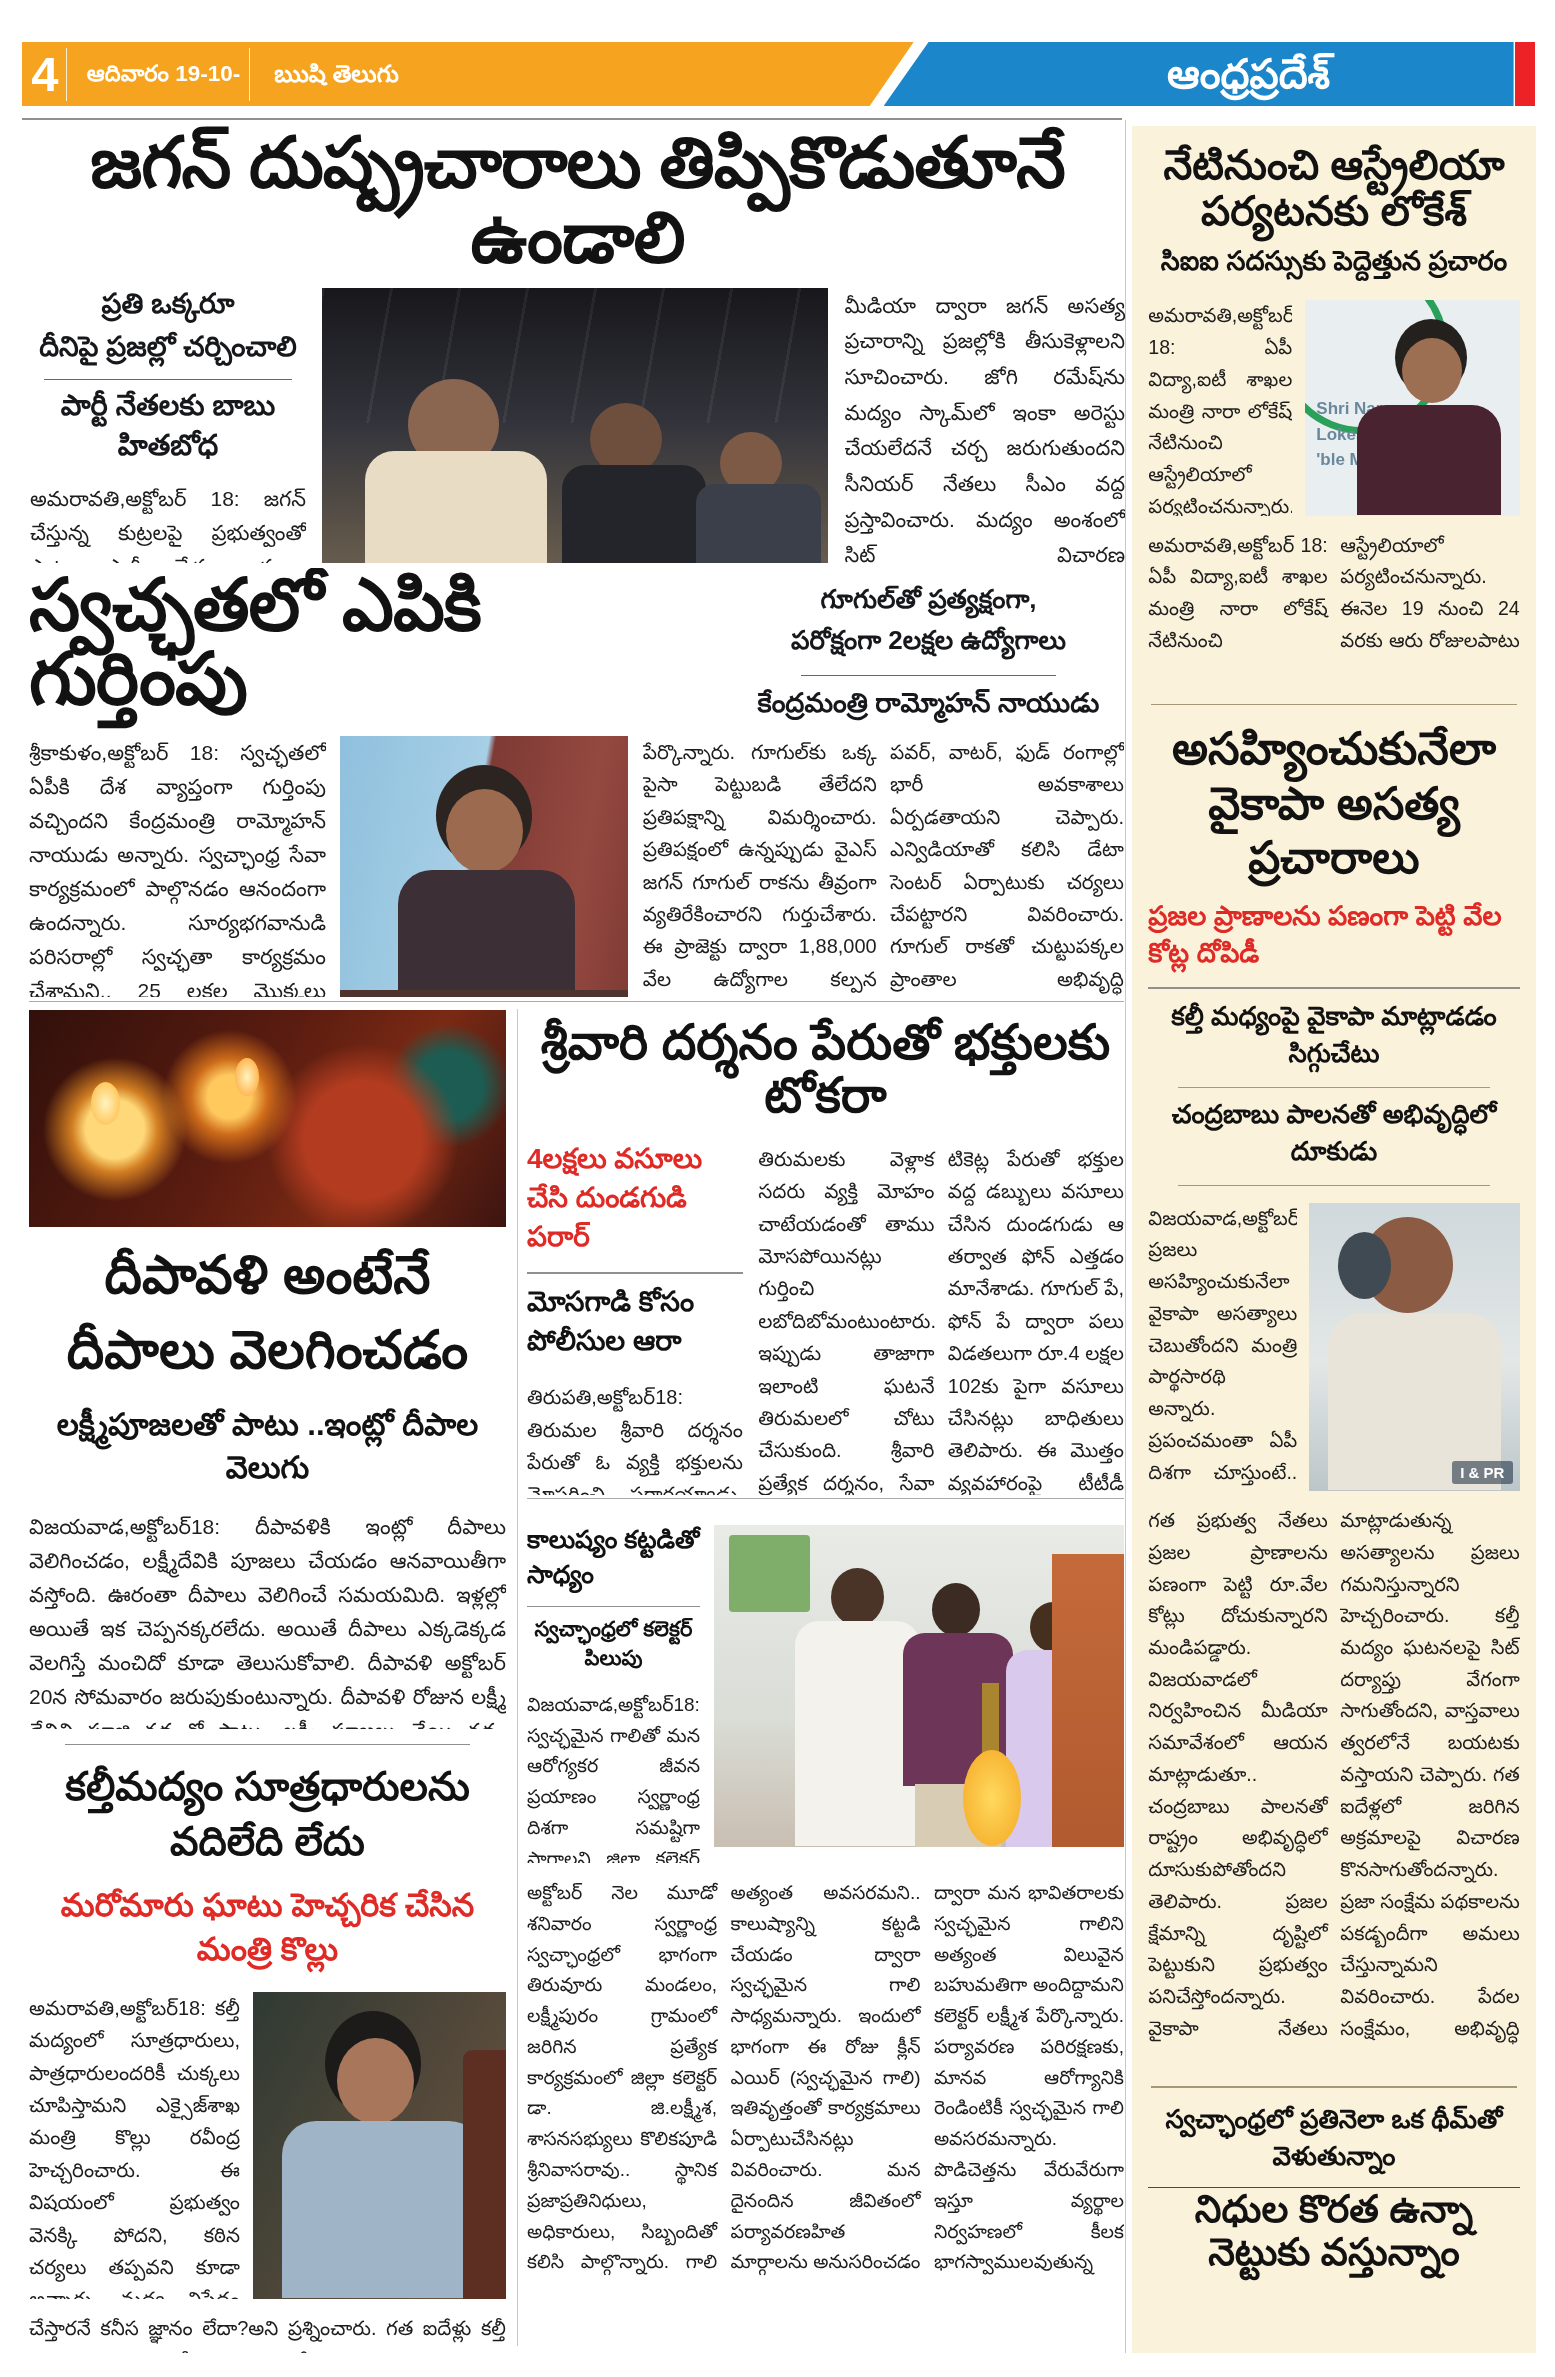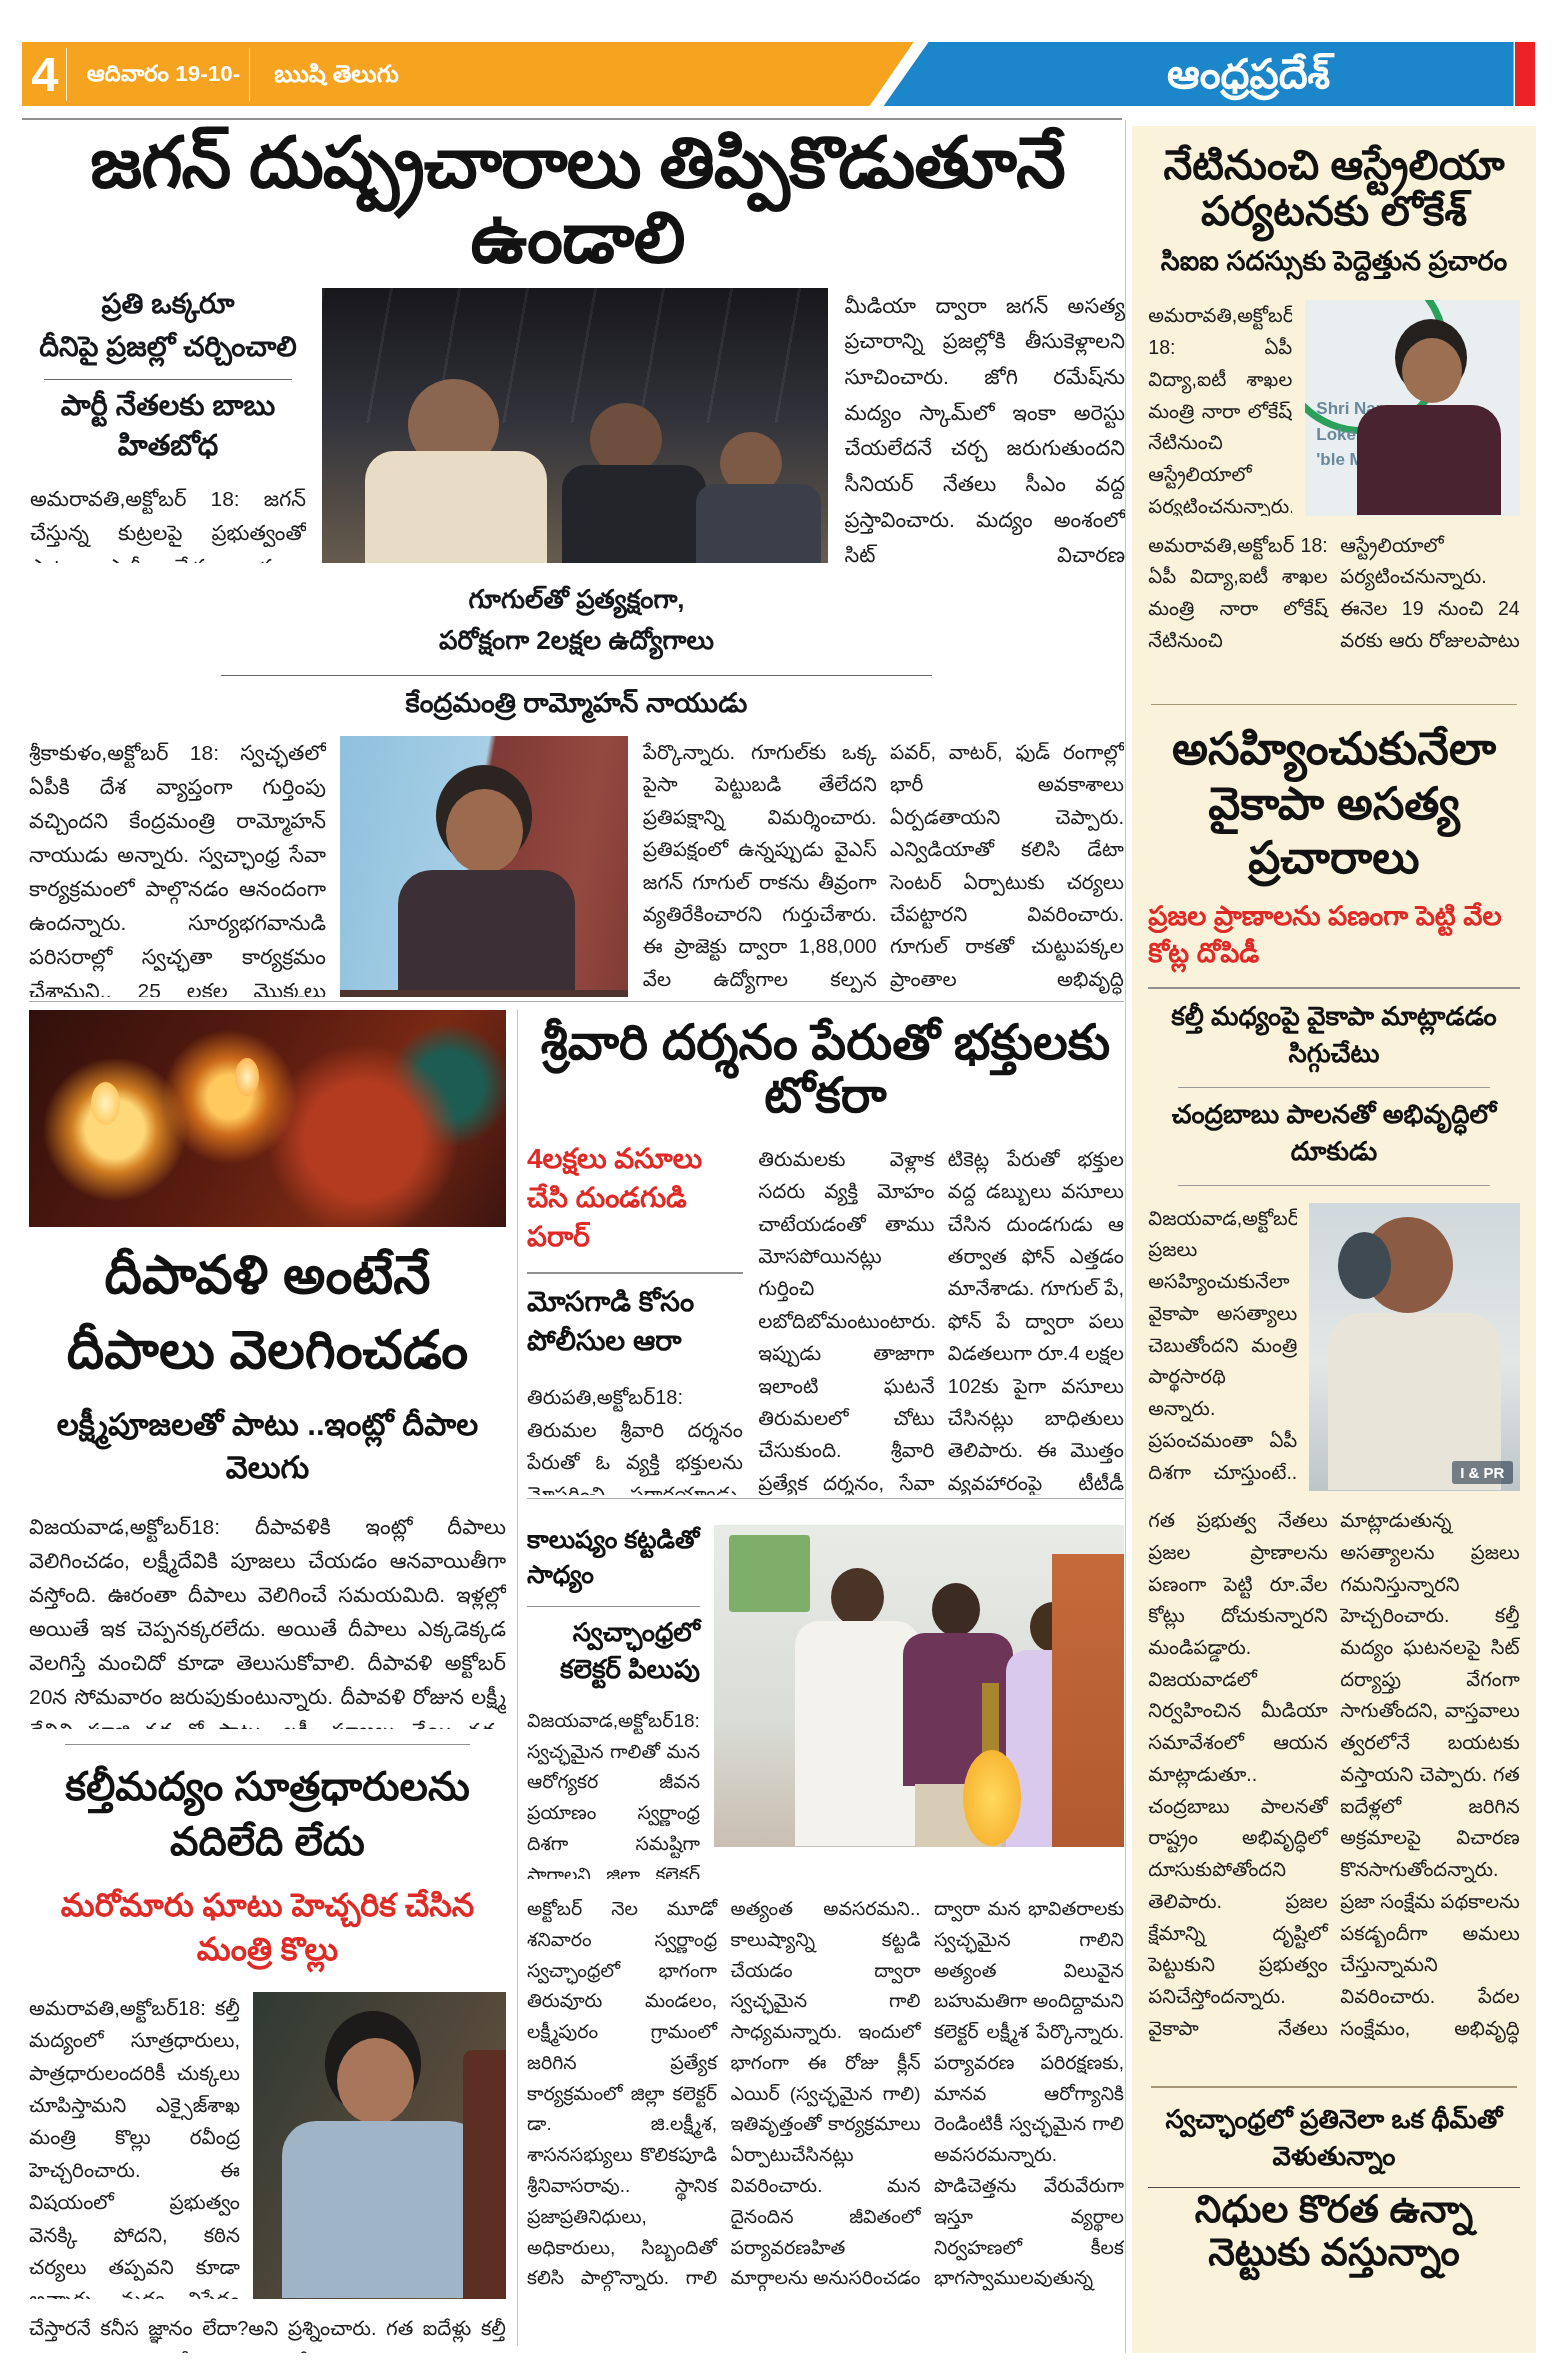--- a/index.html
+++ b/index.html
@@ -82,20 +82,21 @@
 
       </div>
       <div style="flex:1;">
         <div class="body-txt" style="height:338px;line-height:1.7;">మీడియా ద్వారా జగన్ అసత్య ప్రచారాన్ని ప్రజల్లోకి తీసుకెళ్లాలని సూచించారు. జోగి రమేష్‌ను మద్యం స్కామ్‌లో ఇంకా అరెస్టు చేయలేదనే చర్చ జరుగుతుందని సీనియర్ నేతలు సీఎం వద్ద ప్రస్తావించారు. మద్యం అంశంలో సిట్ విచారణ కొనసాగుతున్నందున.. చట్టం తన పని తాను చేసుకుపోతుందని చంద్రబాబు వారితో అన్నట్టు సమాచారం. గూగుల్ డేటా సెంటర్ విశాఖకు రావడం పట్ల సీనియర్ నేతలు చంద్రబాబుని అభినందించారు. తెదేపా కేంద్ర కార్యాలయం ఎన్టీఆర్ భవన్‌లో.. రాష్ట్ర అధ్యక్షుడు పల్లా శ్రీనివాస్, వర్ల రామయ్య తదితర నేతలు ముఖ్యమంత్రితో భేటీ అయ్యారు. పార్టీ కార్యాలయంలో జరుగుతున్న మార్పులు చంద్రబాబు పరిశీలించారు. కొన్ని సూచనలు చేశారు.</div>
       </div>
     </div>
   </section>
 
   <section style="position:absolute;left:29px;top:568px;width:1095px;height:429px;overflow:hidden;">
     <div style="display:flex;gap:19px;align-items:flex-start;">
+      <div class="hl" style="flex:0 0 685px;font-size:73px;line-height:1.02;letter-spacing:-1px;text-align:left;">స్వచ్ఛతలో ఎపికి గుర్తింపు</div>
       <div style="flex:1;text-align:center;margin-top:16.3px;">
         <div class="kicker" style="font-size:26px;">గూగుల్‌తో ప్రత్యక్షంగా,</div>
         <div class="kicker" style="font-size:26px;margin-top:3.8px;">పరోక్షంగా 2లక్షల ఉద్యోగాలు</div>
         <div class="rule" style="width:65%;margin:12.5px auto;"></div>
         <div class="kicker" style="font-size:27px;">కేంద్రమంత్రి రామ్మోహన్ నాయుడు</div>
       </div>
     </div>
     <div style="display:flex;gap:14.4px;margin-top:10.5px;">
       <div class="body-txt" style="flex:0 0 297px;height:297px;">శ్రీకాకుళం,అక్టోబర్ 18: స్వచ్ఛతలో ఏపీకి దేశ వ్యాప్తంగా గుర్తింపు వచ్చిందని కేంద్రమంత్రి రామ్మోహన్ నాయుడు అన్నారు. స్వచ్ఛాంధ్ర సేవా కార్యక్రమంలో పాల్గొనడం ఆనందంగా ఉందన్నారు. సూర్యభగవానుడి పరిసరాల్లో స్వచ్ఛతా కార్యక్రమం చేశామని.. 25 లక్షల మొక్కలు నాటామని తెలిపారు. సైకిల్ ట్రాక్‌లు నగరంలో ఏర్పాటు చేస్తామని.. సైకిల్ ఫర్ సండే సైకిల్ రూట్‌లను ఏర్పాటు చేస్తామని వెల్లడించారు. గూగుల్ ఓ చరిత్రాత్మకమైన పెట్టుబడి అని.. న భూతో న భవిష్యత్ అంటూ</div>
       <div class="ph" style="flex:0 0 288px;height:297px;background:linear-gradient(100deg,#8fc0dd 0%,#a7cfe6 44%,#7e3a35 46%,#94493f 78%,#7e3a35 100%);">
@@ -150,21 +151,21 @@
       </div>
       <div class="body-txt" style="flex:1;column-count:2;column-gap:13.4px;font-size:20px;height:374px;">తిరుమలకు వెళ్లాక సదరు వ్యక్తి మోహం చాటేయడంతో తాము మోసపోయినట్లు గుర్తించి లబోదిబోమంటుంటారు. ఇప్పుడు తాజాగా ఇలాంటి ఘటనే తిరుమలలో చోటు చేసుకుంది. శ్రీవారి ప్రత్యేక దర్శనం, సేవా టికెట్ల పేరుతో భక్తుల వద్ద డబ్బులు వసూలు చేసిన దుండగుడు ఆ తర్వాత ఫోన్ ఎత్తడం మానేశాడు. గూగుల్ పే, ఫోన్ పే ద్వారా పలు విడతలుగా రూ.4 లక్షల 102కు పైగా వసూలు చేసినట్లు బాధితులు తెలిపారు. ఈ మొత్తం వ్యవహారంపై టీటీడీ విజిలెన్స్ విభాగం అధికారులకు ఫిర్యాదు చేశారు. జిల్లా పోలీసులు మోసగాడి ఆచూకీ కోసం ఆరా తీస్తున్నారు. ఇలాంటి దళారులను నమ్మి మోసపోవద్దని టీటీడీ అధికారులు సూచిస్తున్నారు.</div>
     </div>
   </section>
 
   <section style="position:absolute;left:527px;top:1506px;width:597px;height:843px;overflow:hidden;">
     <div style="display:flex;gap:14.4px;margin-top:19px;">
       <div style="flex:0 0 173px;">
         <div class="hl" style="font-size:25px;text-align:left;">కాలుష్యం కట్టడితో సాధ్యం</div>
         <div class="rule" style="margin:10.5px 0;background:#8f8f8f;"></div>
-        <div class="hl" style="font-size:26px;text-align:right;">స్వచ్ఛాంధ్రలో కలెక్టర్ పిలుపు</div>
+        <div class="hl" style="font-size:21px;text-align:center;">స్వచ్ఛాంధ్రలో కలెక్టర్ పిలుపు</div>
         <div class="body-txt" style="margin-top:14.4px;font-size:19px;height:173px;">విజయవాడ,అక్టోబర్18: స్వచ్ఛమైన గాలితో మన ఆరోగ్యకర జీవన ప్రయాణం స్వర్ణాంధ్ర దిశగా సమష్టిగా సాగాలని జిల్లా కలెక్టర్ డా. జి.లక్ష్మీశ, శాసనసభ్యులు కొలికపూడి శ్రీనివాసరావు అన్నారు.</div>
       </div>
       <div class="ph" style="flex:1;height:322px;background:linear-gradient(180deg,#e9ebe7 0%,#d9ddd6 60%,#c9beb2 100%);">
         <div style="position:absolute;left:14.4px;top:9.6px;width:81px;height:77px;background:#7fae6a;border-radius:3.8px;"></div>
         <div class="blob" style="left:117px;top:43px;width:53px;height:58px;background:#4a3428;"></div>
         <div style="position:absolute;left:81px;top:96px;width:125px;height:225px;background:#f4f2ec;border-radius:24px 24px 0 0;"></div>
         <div class="blob" style="left:218px;top:58px;width:48px;height:53px;background:#3c2b22;"></div>
         <div style="position:absolute;left:189px;top:108px;width:110px;height:153px;background:#6d3558;border-radius:21.6px 21.6px 0 0;"></div>
         <div style="position:absolute;left:201px;top:259px;width:86px;height:63px;background:#d8cdb4;"></div>
         <div class="blob" style="left:316px;top:77px;width:46px;height:50px;background:#45301f;"></div>

